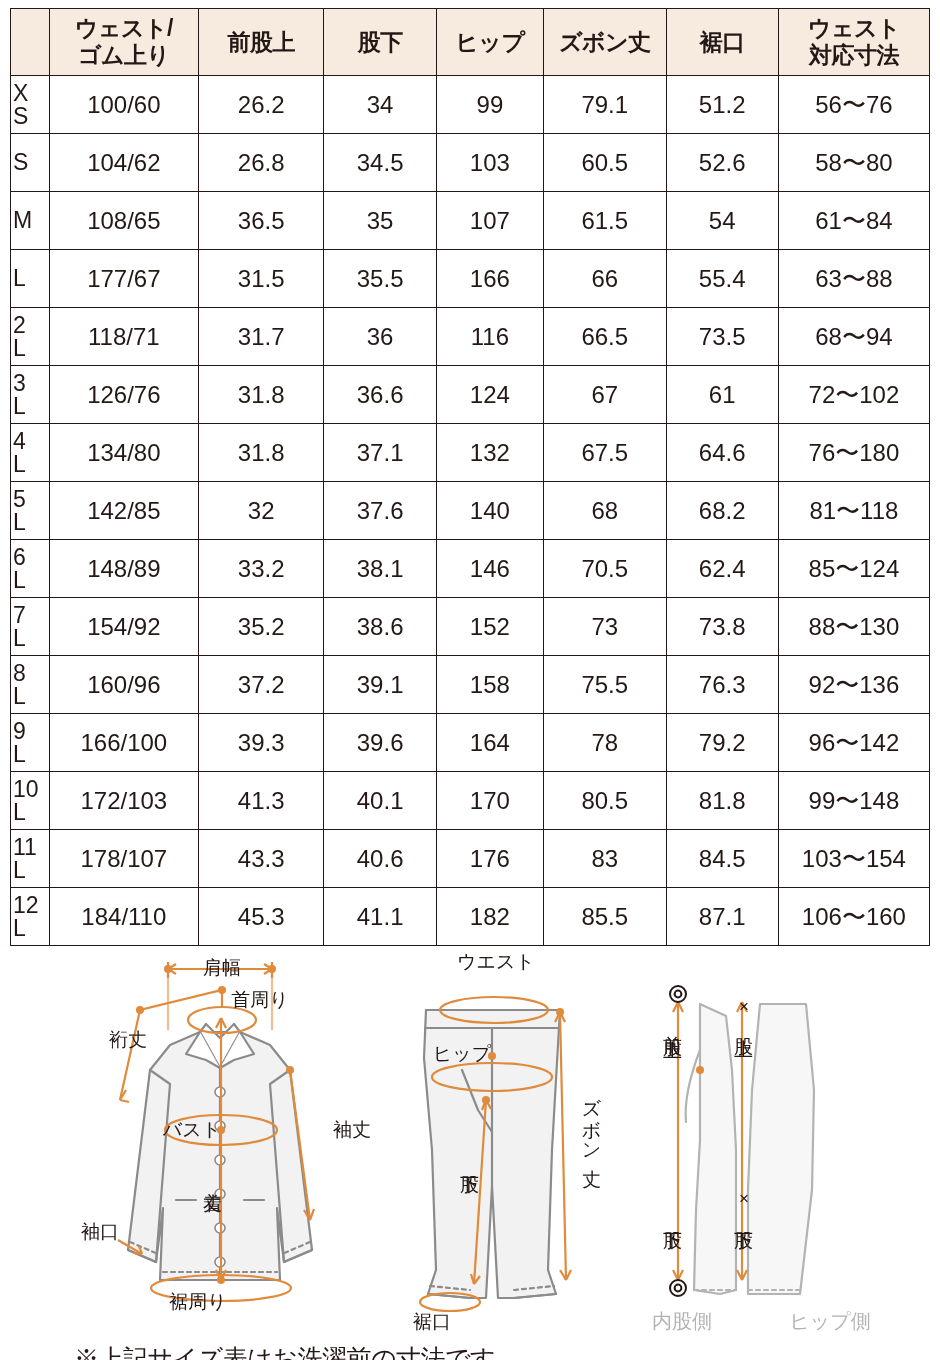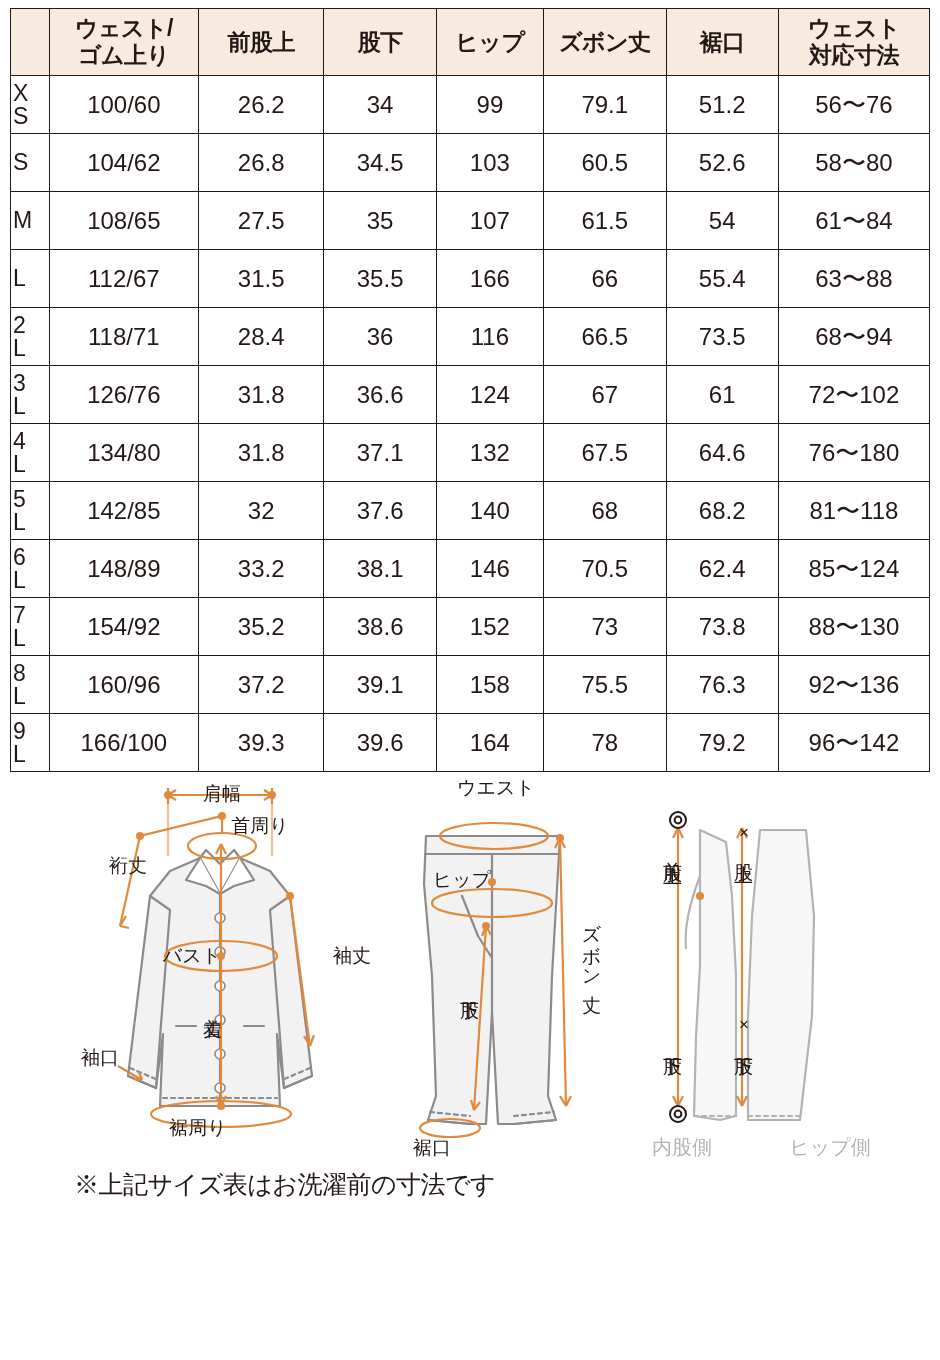--- a/index.html
+++ b/index.html
@@ -171,48 +171,48 @@
           <td>60.5</td>
           <td>52.6</td>
           <td>58〜80</td>
         </tr>
 
         <tr>
           <td class="sizecell single">
             <span>M</span>
           </td>
           <td>108/65</td>
-          <td>27.5</td>
+          <td>36.5</td>
           <td>35</td>
           <td>107</td>
           <td>61.5</td>
           <td>54</td>
           <td>61〜84</td>
         </tr>
 
         <tr>
           <td class="sizecell single">
             <span>L</span>
           </td>
-          <td>112/67</td>
+          <td>177/67</td>
           <td>31.5</td>
           <td>35.5</td>
           <td>166</td>
           <td>66</td>
           <td>55.4</td>
           <td>63〜88</td>
         </tr>
 
         <tr>
           <td class="sizecell">
             <span>2</span>
             <span>L</span>
           </td>
           <td>118/71</td>
-          <td>28.4</td>
+          <td>31.7</td>
           <td>36</td>
           <td>116</td>
           <td>66.5</td>
           <td>73.5</td>
           <td>68〜94</td>
         </tr>
 
         <tr>
           <td class="sizecell">
             <span>3</span>
@@ -304,22 +304,61 @@
           </td>
           <td>166/100</td>
           <td>39.3</td>
           <td>39.6</td>
           <td>164</td>
           <td>78</td>
           <td>79.2</td>
           <td>96〜142</td>
         </tr>
 
-
-
+        <tr>
+          <td class="sizecell">
+            <span>10</span>
+            <span>L</span>
+          </td>
+          <td>172/103</td>
+          <td>41.3</td>
+          <td>40.1</td>
+          <td>170</td>
+          <td>80.5</td>
+          <td>81.8</td>
+          <td>99〜148</td>
+        </tr>
+
+        <tr>
+          <td class="sizecell">
+            <span>11</span>
+            <span>L</span>
+          </td>
+          <td>178/107</td>
+          <td>43.3</td>
+          <td>40.6</td>
+          <td>176</td>
+          <td>83</td>
+          <td>84.5</td>
+          <td>103〜154</td>
+        </tr>
+
+        <tr>
+          <td class="sizecell">
+            <span>12</span>
+            <span>L</span>
+          </td>
+          <td>184/110</td>
+          <td>45.3</td>
+          <td>41.1</td>
+          <td>182</td>
+          <td>85.5</td>
+          <td>87.1</td>
+          <td>106〜160</td>
+        </tr>
 
       </tbody>
     </table>
   </div>
 
   <div class="illus">
     <svg width="940" height="430" viewBox="0 0 940 430" xmlns="http://www.w3.org/2000/svg">
       <g fill="none" stroke="#8b8b8b" stroke-width="2.2" stroke-linejoin="round" stroke-linecap="round">
 
         <g>

